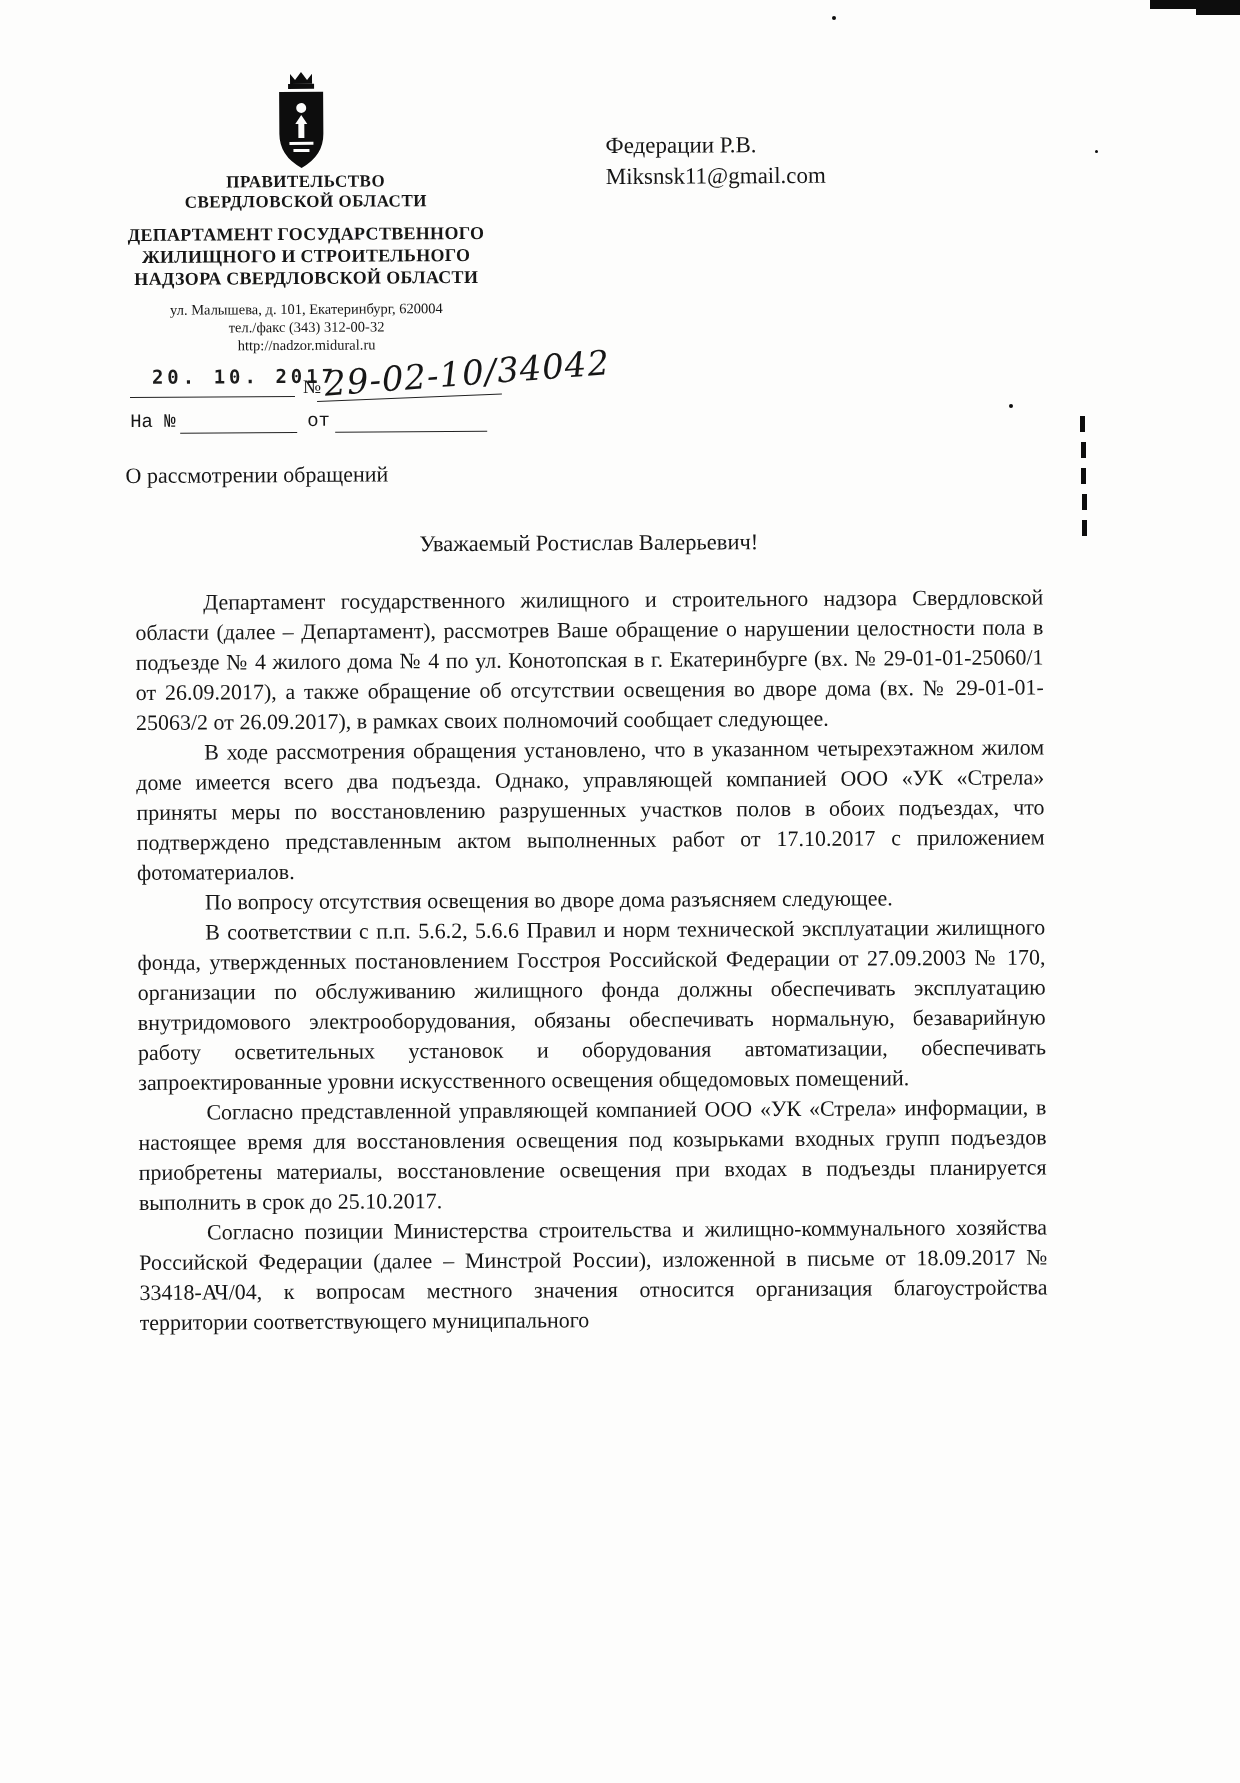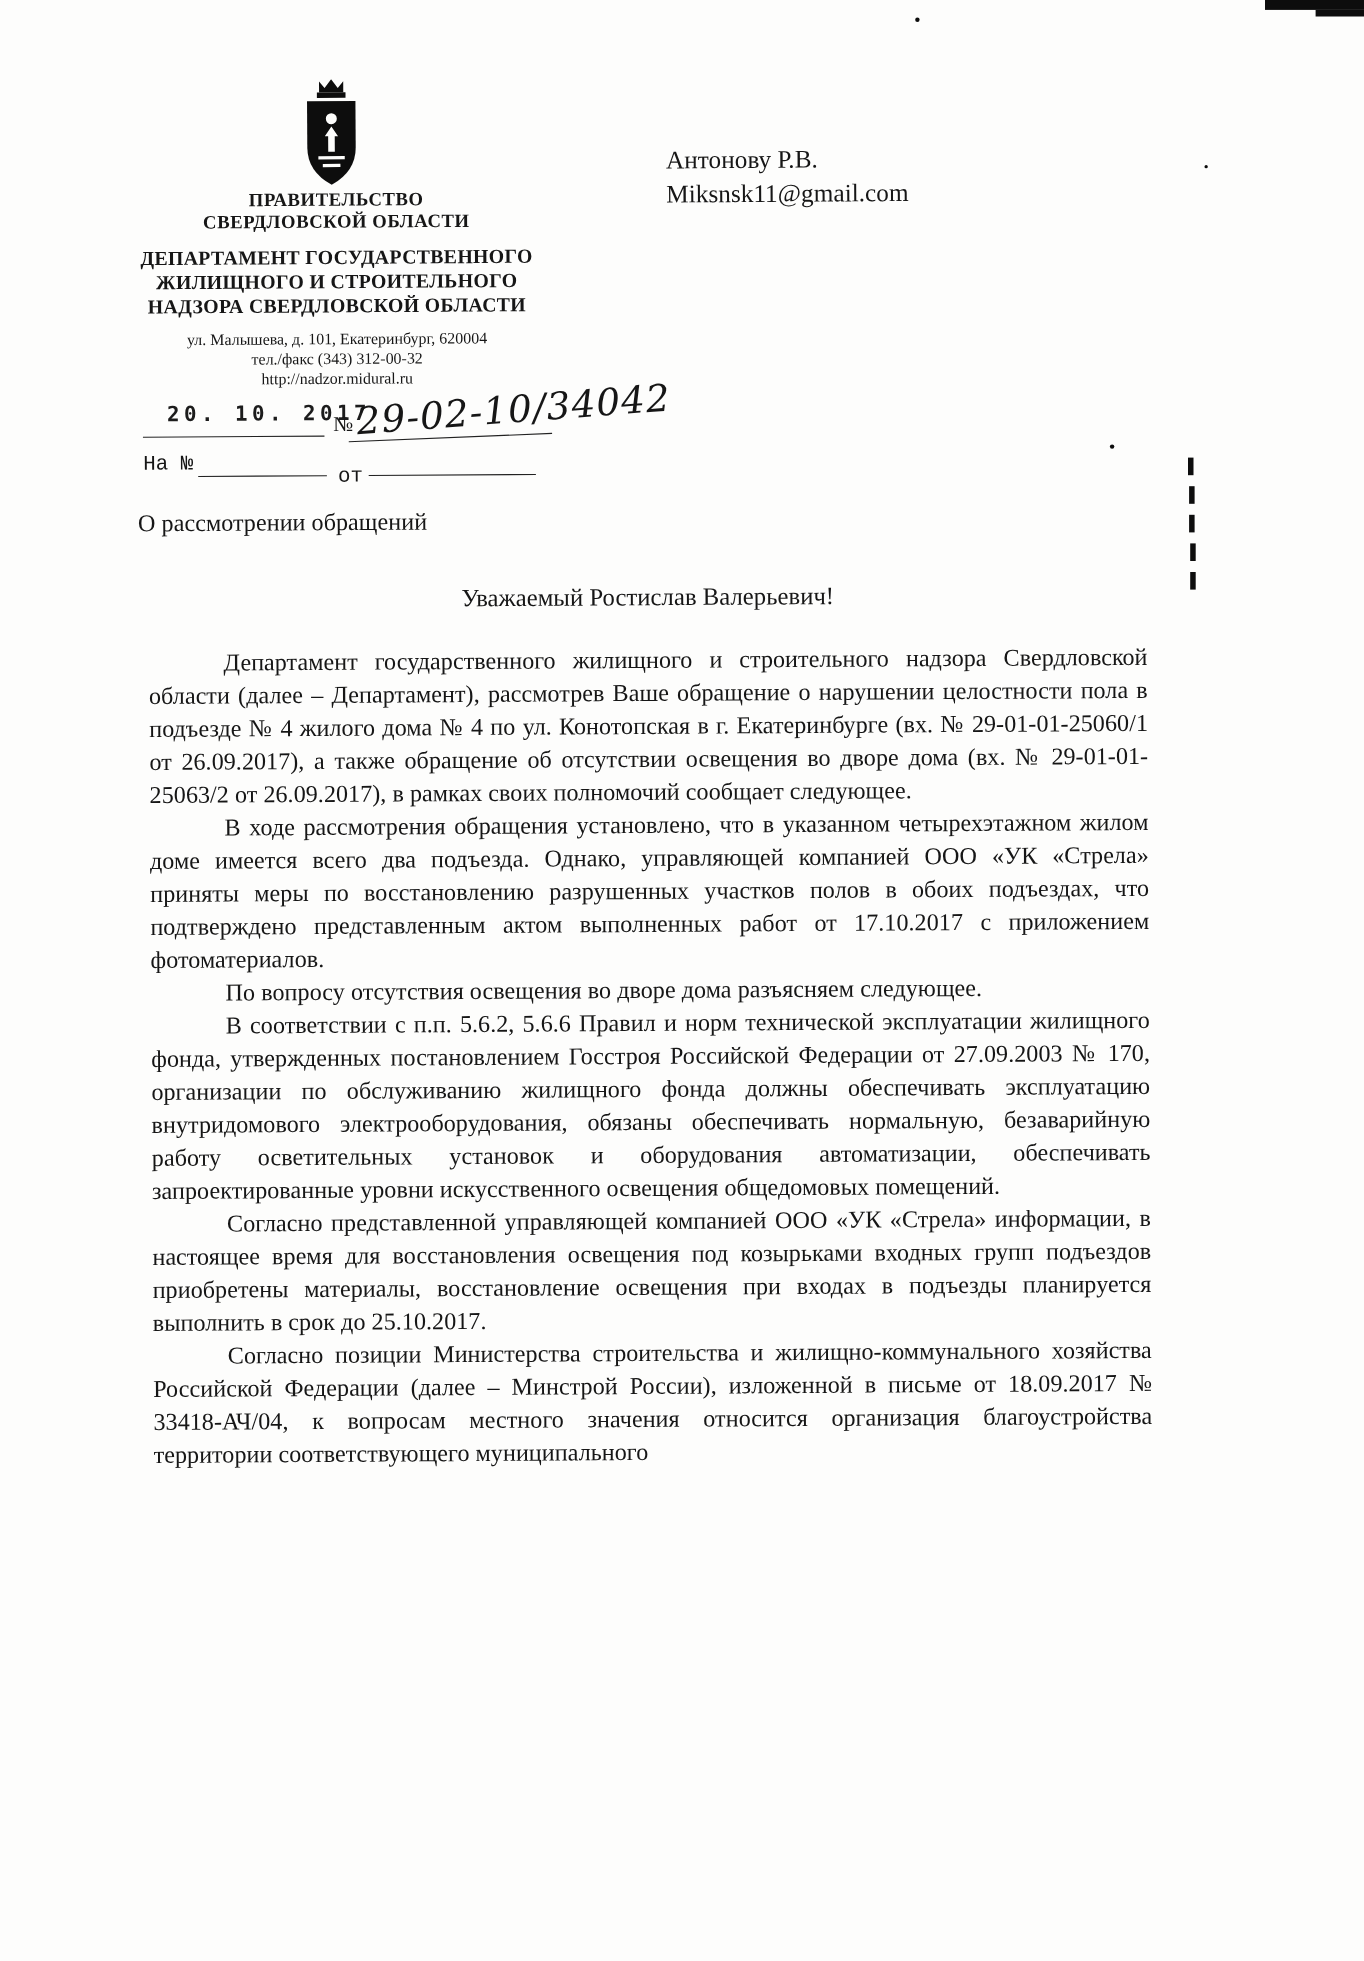--- a/index.html
+++ b/index.html
@@ -177,24 +177,24 @@
     <div class="contact-line" style="top:334px;">http://nadzor.midural.ru</div>
 
     <div class="date-stamp">20. 10. 2017</div>
     <div class="rule" style="left:133px; top:394px; width:165px;"></div>
     <div class="num-sign">№</div>
     <div class="outgoing-number">29-02-10/34042</div>
     <div class="rule" style="left:320px; top:396px; width:185px; transform:rotate(-2deg);"></div>
 
     <div class="ref-label" style="left:133px; top:408px;">На №</div>
     <div class="rule" style="left:183px; top:430px; width:117px;"></div>
-    <div class="ref-label" style="left:310px; top:420px;">от</div>
+    <div class="ref-label" style="left:310px; top:408px;">от</div>
     <div class="rule" style="left:338px; top:430px; width:152px;"></div>
 
-    <div class="addressee-name">Антонову Р.В.</div>
+    <div class="addressee-name">Федерации Р.В.</div>
     <div class="addressee-email">Miksnsk11@gmail.com</div>
 
     <div class="subject">О рассмотрении обращений</div>
 
     <div class="salutation">Уважаемый Ростислав Валерьевич!</div>
 
     <div class="body-text">
       <p>Департамент государственного жилищного и строительного надзора Свердловской области (далее – Департамент), рассмотрев Ваше обращение о нарушении целостности пола в подъезде № 4 жилого дома № 4 по ул. Конотопская в г. Екатеринбурге (вх. № 29-01-01-25060/1 от 26.09.2017), а также обращение об отсутствии освещения во дворе дома (вх. № 29-01-01-25063/2 от 26.09.2017), в рамках своих полномочий сообщает следующее.</p>
       <p>В ходе рассмотрения обращения установлено, что в указанном четырехэтажном жилом доме имеется всего два подъезда. Однако, управляющей компанией ООО «УК «Стрела» приняты меры по восстановлению разрушенных участков полов в обоих подъездах, что подтверждено представленным актом выполненных работ от 17.10.2017 с приложением фотоматериалов.</p>
       <p>По вопросу отсутствия освещения во дворе дома разъясняем следующее.</p>

